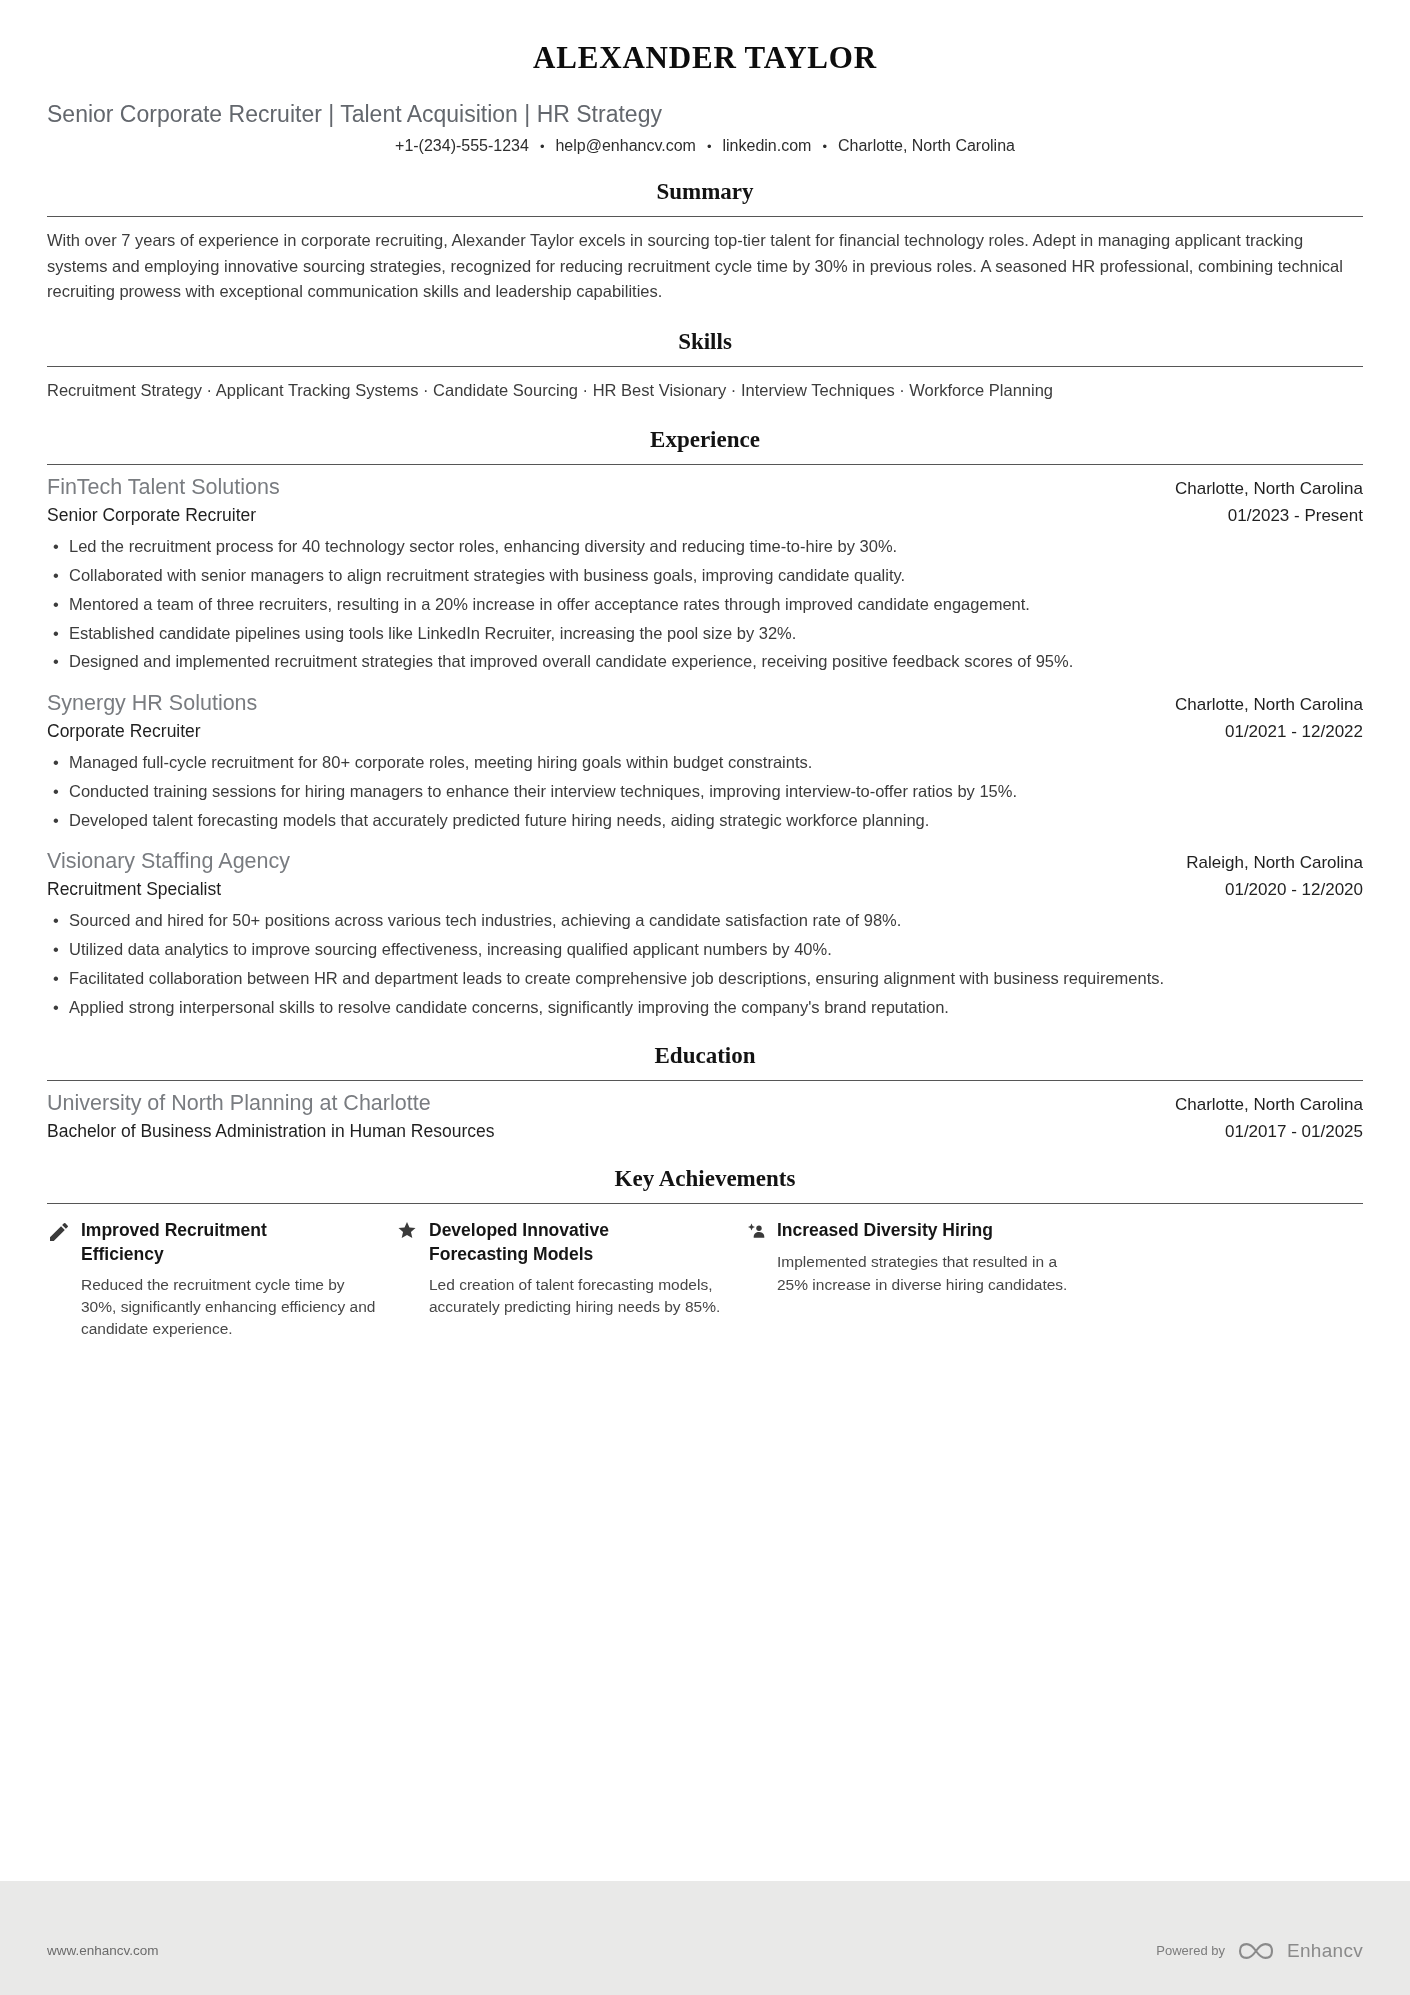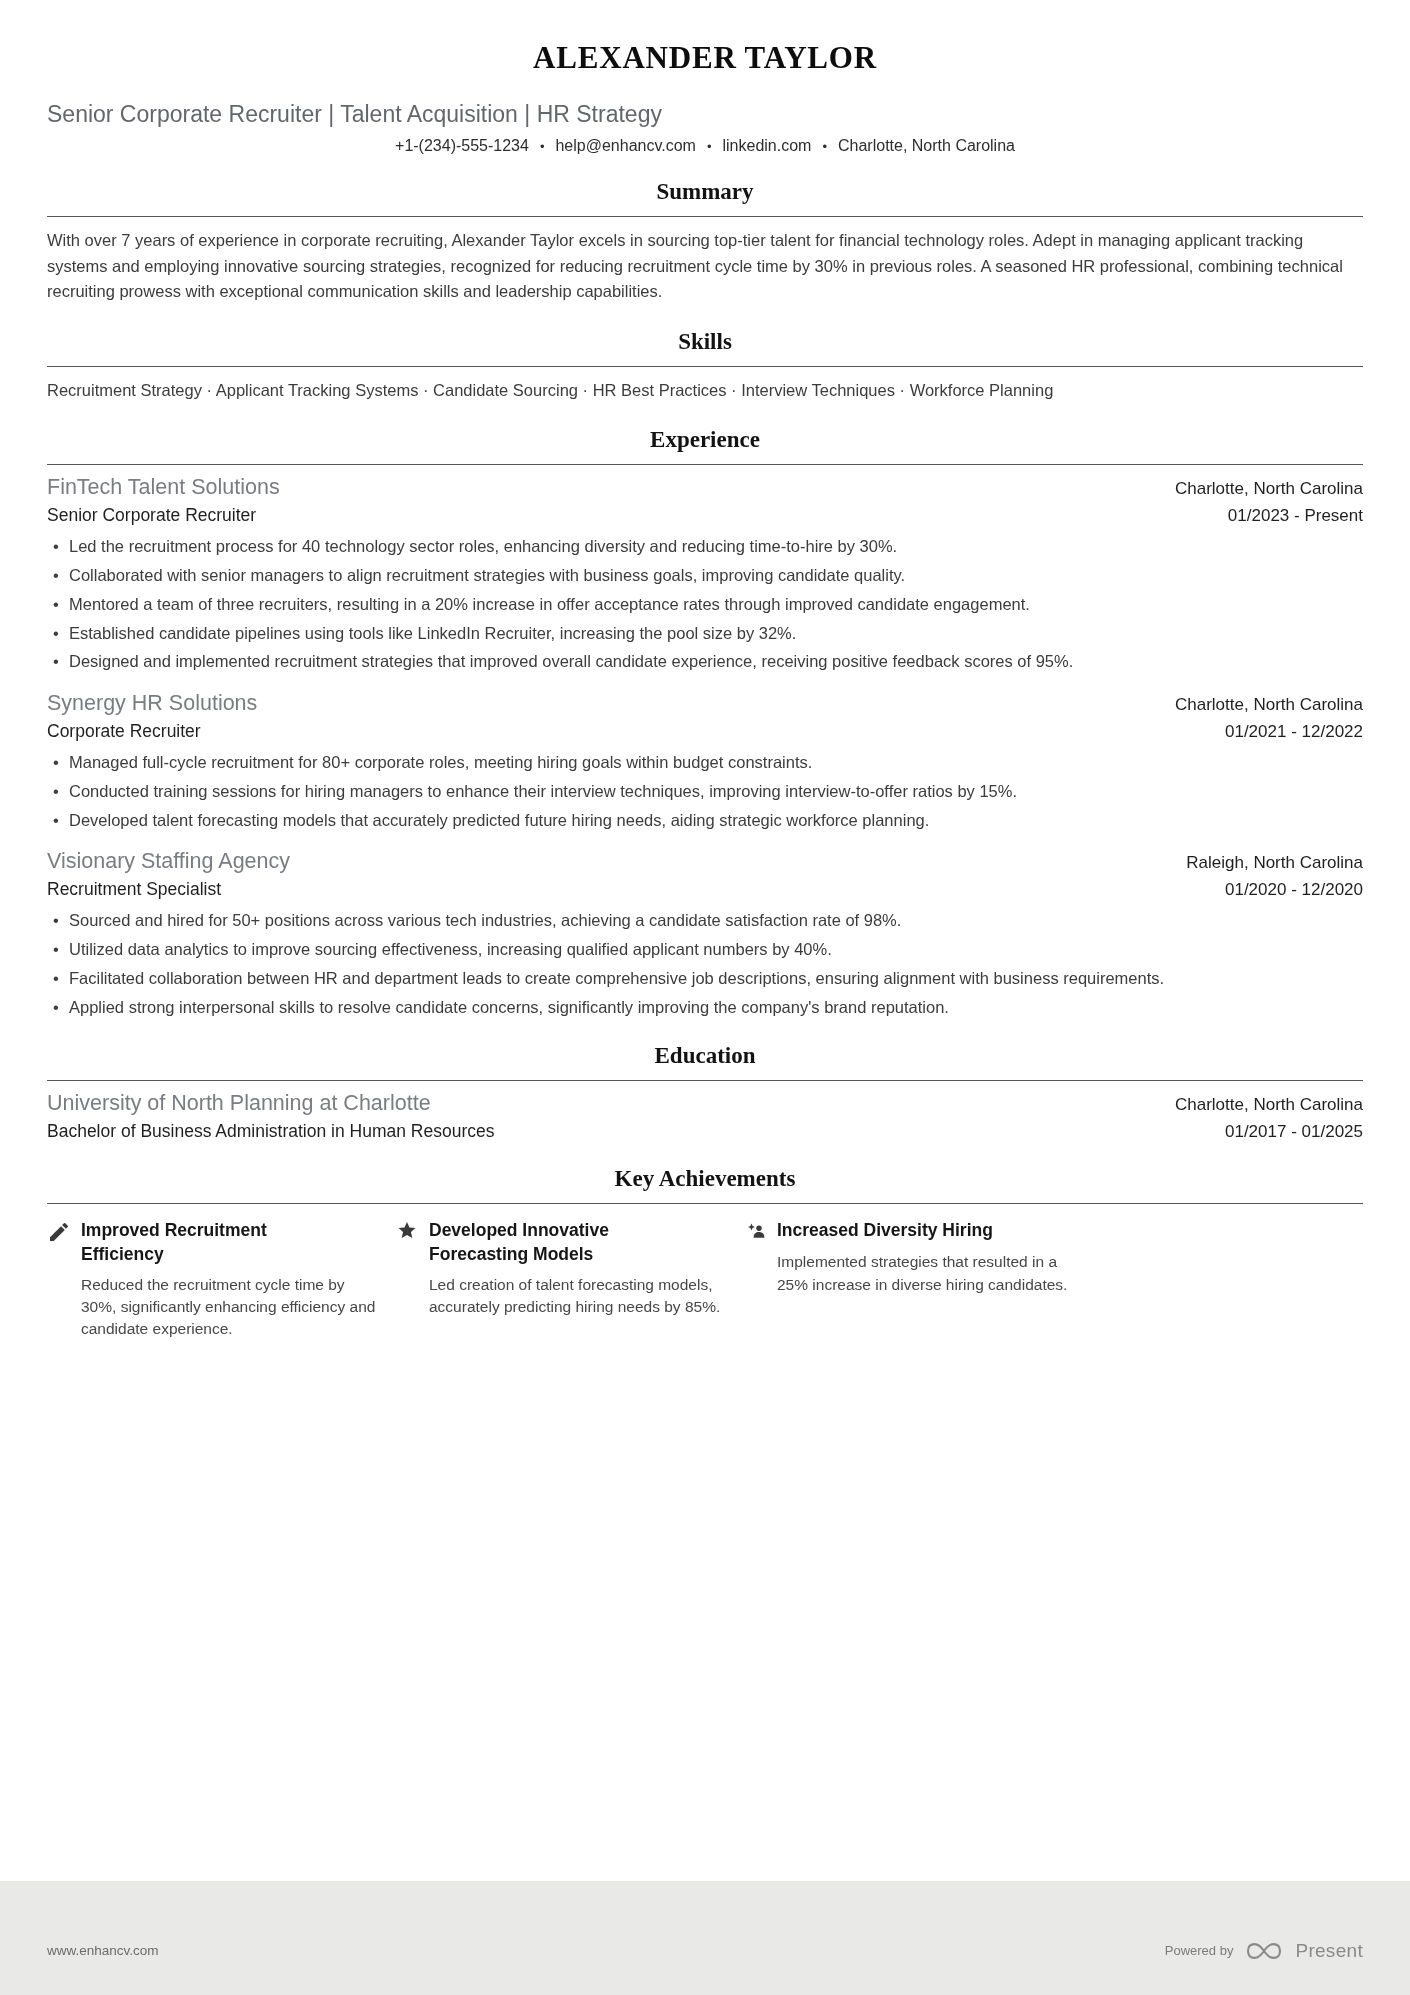--- a/index.html
+++ b/index.html
@@ -93,21 +93,21 @@
       </div>
     </header>
 
     <section>
       <h2 class="sec-title">Summary</h2>
       <p class="body-text">With over 7 years of experience in corporate recruiting, Alexander Taylor excels in sourcing top-tier talent for financial technology roles. Adept in managing applicant tracking systems and employing innovative sourcing strategies, recognized for reducing recruitment cycle time by 30% in previous roles. A seasoned HR professional, combining technical recruiting prowess with exceptional communication skills and leadership capabilities.</p>
     </section>
 
     <section>
       <h2 class="sec-title">Skills</h2>
-      <p class="body-text">Recruitment Strategy · Applicant Tracking Systems · Candidate Sourcing · HR Best Practices · Interview Techniques · Workforce Planning</p>
+      <p class="body-text">Recruitment Strategy · Applicant Tracking Systems · Candidate Sourcing · HR Best Visionary · Interview Techniques · Workforce Planning</p>
     </section>
 
     <section>
       <h2 class="sec-title">Experience</h2>
 
       <article class="entry">
         <div class="entry-row">
           <h3 class="company">FinTech Talent Solutions</h3>
           <div class="meta">Charlotte, North Carolina</div>
         </div>
@@ -221,16 +221,16 @@
 
   <footer class="footer">
     <a href="#" class="site">www.enhancv.com</a>
     <div class="powered">
       <span class="pb-text">Powered by</span>
       <span class="logo">
         <svg width="38" height="20" viewBox="0 0 44 22">
           <path d="M22 11c-3.6 5.2-6.2 8-10.8 8C5.5 19 3.5 15.3 3.5 11s2-8 7.7-8C15.8 3 18.4 5.8 22 11c3.6 5.2 6.2 8 10.8 8 5.7 0 7.7-3.7 7.7-8s-2-8-7.7-8C28.2 3 25.6 5.8 22 11z" fill="none" stroke="#8a8a8a" stroke-width="2.4" stroke-linecap="round"></path>
         </svg>
       </span>
-      <span class="brand">Present</span>
+      <span class="brand">Enhancv</span>
     </div>
   </footer>
 </div>
 
 </body></html>

